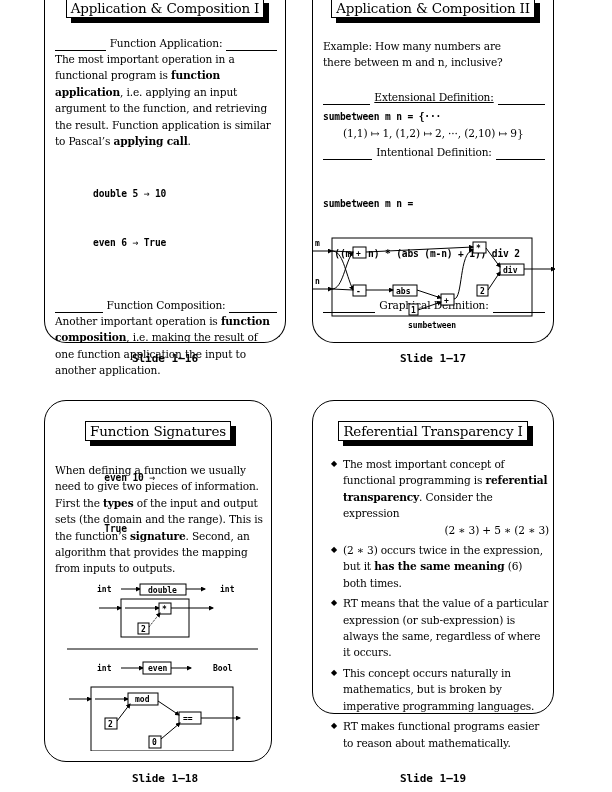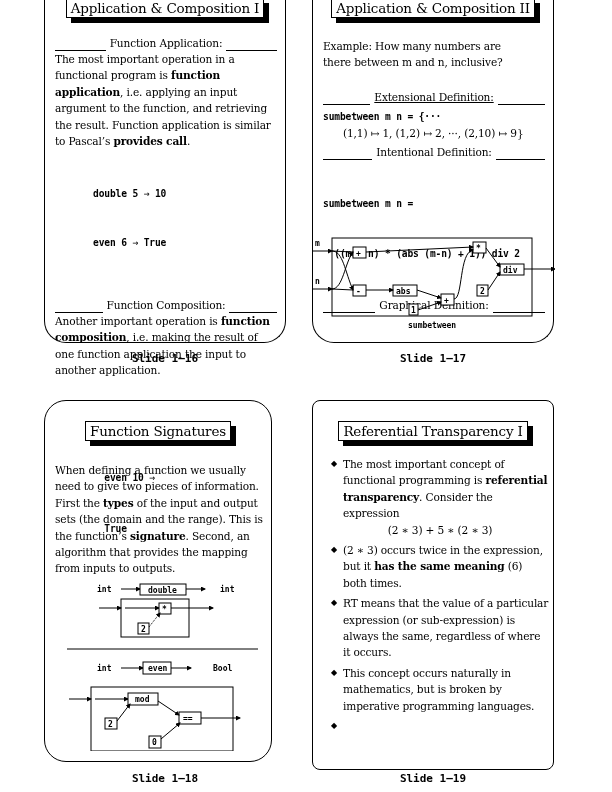--- a/index.html
+++ b/index.html
@@ -2,50 +2,50 @@
 <html><head>
 <meta charset="utf-8">
 <style>
   html, body { margin:0; padding:0; background:#fff; }
   body { width:612px; height:792px; position:relative; overflow:hidden;
          font-family:"DejaVu Serif", "Liberation Serif", serif; color:#000; }
   .slide { position:absolute; border:1.5px solid #000; border-radius:22px; box-sizing:border-box; }
   .s16 { left:44px; top:-30px; width:242px; height:373px; border-top:none; border-top-left-radius:0; border-top-right-radius:0; }
   .s17 { left:312px; top:-30px; width:242px; height:373px; border-top:none; border-top-left-radius:0; border-top-right-radius:0; }
   .s18 { left:44px; top:400px; width:228px; height:362px; }
-  .s19 { left:312px; top:400px; width:242px; height:370px;border-radius:8px; }
+  .s19 { left:312px; top:400px; width:242px; height:314px; }
   .title-wrap { position:absolute; left:0; right:0; text-align:center; }
   .title { display:inline-block; border:1px solid #000; background:#fff; padding:0 4px;
            font-size:13.5px; line-height:18px; box-shadow:5px 5px 0 #000; letter-spacing:-0.2px; }
   .body { position:absolute; left:10px; right:8px; font-size:10.6px; line-height:16.4px; letter-spacing:-0.15px; }
   .body b { font-weight:bold; }
   .rule-head { display:flex; align-items:flex-end; gap:4px; font-size:10.6px; line-height:16px; }
   .rule-head .ln { flex:1; height:0; border-top:1px solid #000; margin-top:4px; }
   .code { font-family:"DejaVu Sans Mono", "Liberation Mono", monospace; font-weight:bold; font-size:9.6px; line-height:16.4px; white-space:pre; }
   .slide-label { position:absolute; font-family:"DejaVu Sans Mono", "Liberation Mono", monospace; font-weight:bold; font-size:11px; width:120px; text-align:center; }
   ul.bul { list-style:none; margin:0; padding:0; }
   ul.bul li { position:relative; padding-left:12px; margin-bottom:4px; }
   ul.bul li .dot { position:absolute; left:0; top:0; font-size:8px; }
-  .center { text-align:center; }
+  .center { text-align:right; }
   svg text { font-family:"DejaVu Sans Mono", "Liberation Mono", monospace; font-weight:bold; font-size:8px; }
 </style>
 </head>
 <body>
 
 <div class="slide s16">
   <div class="title-wrap" style="top:28px;">
     <span class="title">Application &amp; Composition I</span>
   </div>
   <div class="body" style="top:65px;">
     <div class="rule-head">
       <span class="ln"></span>
         <span>Function Application:</span>
         <span class="ln"></span>
     </div>
-    <div><span>The most important operation in a functional program is </span><b>function application</b><span>, i.e. applying an input argument to the function, and retrieving the result. Function application is similar to Pascal’s </span><b>provides call</b><span>.</span></div>
+    <div><span>The most important operation in a functional program is </span><b>function application</b><span>, i.e. applying an input argument to the function, and retrieving the result. Function application is similar to Pascal’s </span><b>applying call</b><span>.</span></div>
     <div class="code" style="margin:4px 0 0 38px;">
       <div>double 5 ⇒ 10</div>
       <div>even 6 ⇒ True</div>
     </div>
     <div class="rule-head" style="margin-top:12px;">
       <span class="ln"></span>
         <span>Function Composition:</span>
         <span class="ln"></span>
     </div>
     <div><span>Another important operation is </span><b>function composition</b><span>, i.e. making the result of one function application the input to another application.</span></div>
@@ -200,17 +200,17 @@
   </div>
   <div class="body" style="top:55px; left:18px; right:4px;">
     <ul class="bul">
       <li><span class="dot">◆</span>
         <span><span>The most important concept of functional programming is </span><b>referential transparency</b><span>. Consider the expression</span></span>
         <div class="center" style="margin-left:-12px;">(2 ∗ 3) + 5 ∗ (2 ∗ 3)</div>
       </li>
       <li><span class="dot">◆</span><span><span>(2 ∗ 3) occurs twice in the expression, but it </span><b>has the same meaning</b><span> (6) both times.</span></span></li>
       <li><span class="dot">◆</span><span><span>RT means that the value of a particular expression (or sub-expression) is always the same, regardless of where it occurs.</span></span></li>
       <li><span class="dot">◆</span><span><span>This concept occurs naturally in mathematics, but is broken by imperative programming languages.</span></span></li>
-      <li><span class="dot">◆</span></li>
+      <li><span class="dot">◆</span><span><span>RT makes functional programs easier to reason about mathematically.</span></span></li>
     </ul>
   </div>
 </div>
 <div class="slide-label" style="left:373px; top:772px;">Slide 1–19</div>
 
 </body></html>

